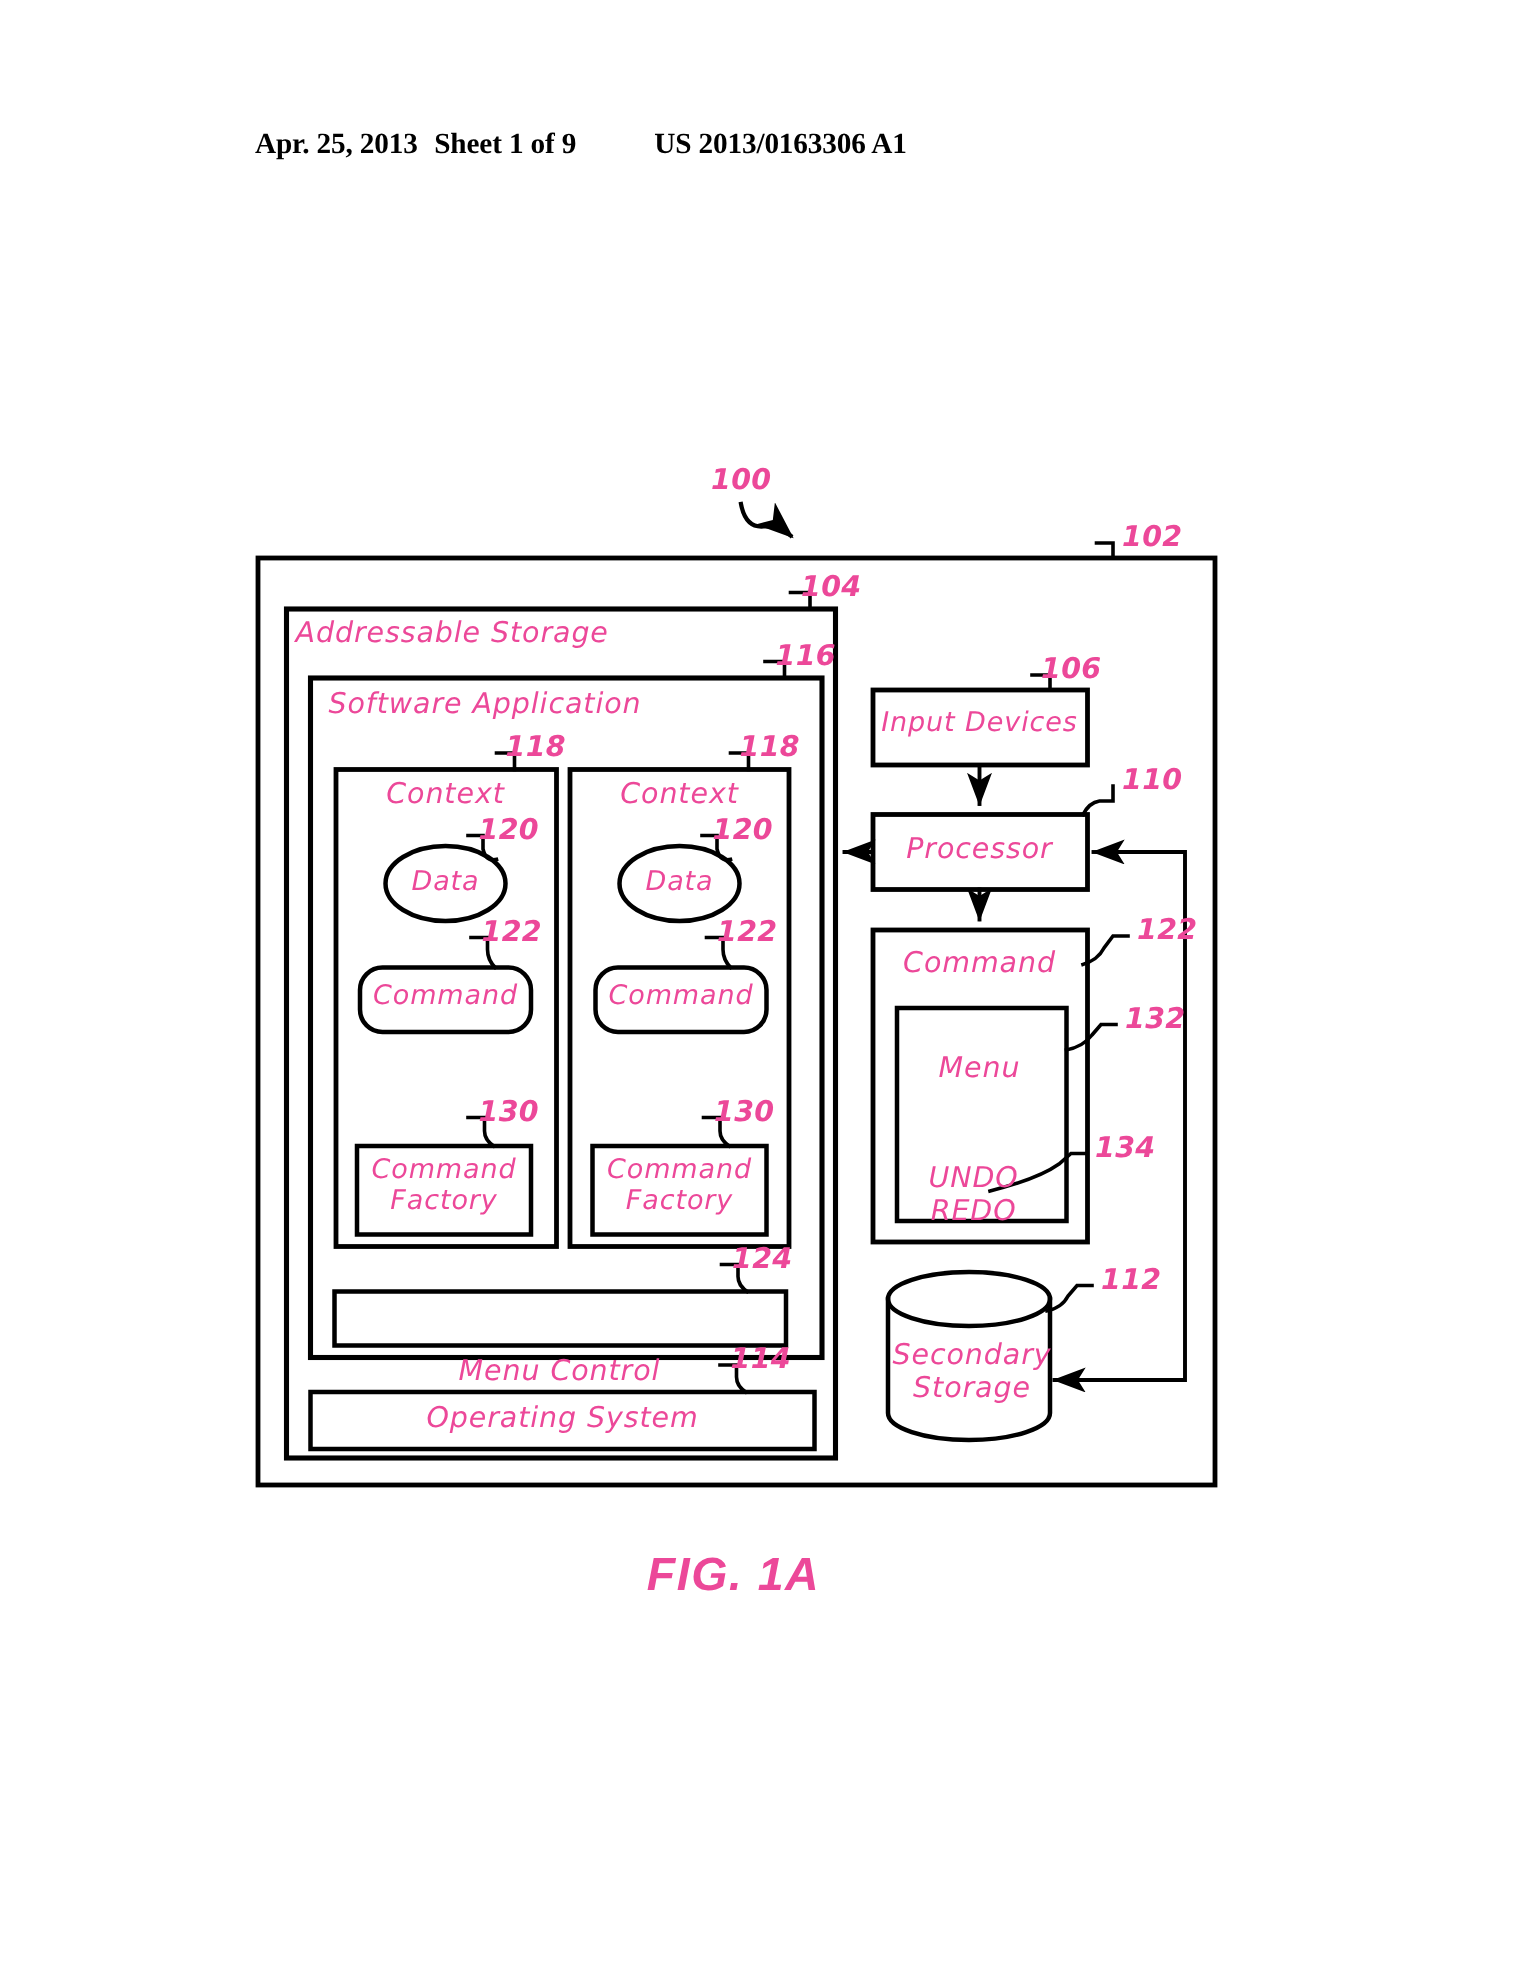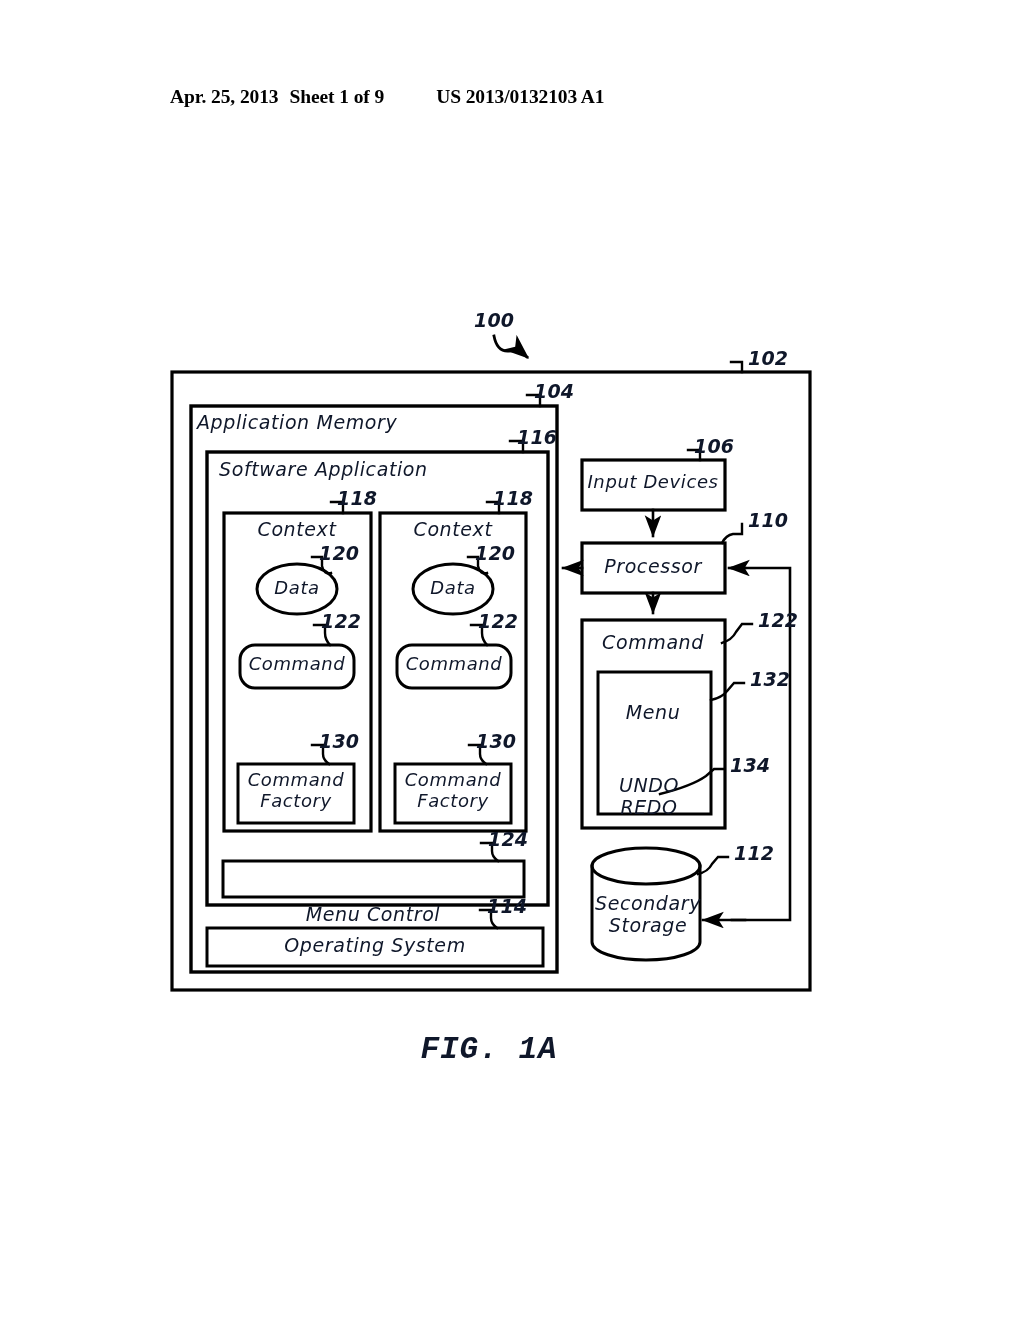--- a/index.html
+++ b/index.html
@@ -50,53 +50,53 @@
     top: 0;
   }
 
   
   .fig-label,
   .ref-num,
   .fig-caption {
     position: absolute;
     font-family: "DejaVu Sans", sans-serif;
     font-style: italic;
-    color: #0f172a;
+    color: #ec4899;
     white-space: nowrap;
     line-height: 1.12;
   }
   .fig-label {
     font-size: 19px;
     letter-spacing: 0.6px;
   }
   .fig-label.two-line { line-height: 1.18; text-align: center; }
   .ref-num {
     font-size: 19px;
     font-weight: 600;
     letter-spacing: 0.2px;
   }
   .fig-caption {
-    font-family: Liberation Mono, monospace;
+    font-family: Liberation Sans, sans-serif;
     font-weight: bold;
     font-style: italic;
     font-size: 31px;
     letter-spacing: 1px;
   }
   .centered {
     transform: translateX(-50%);
     text-align: left;
   }
 </style>
 </head>
 <body>
 
 <div id="page-header">
   <span id="hdr-date">Apr. 25, 2013</span>
   <span id="hdr-sheet">Sheet 1 of 9</span>
-  <span id="hdr-num">US 2013/0132103 A1</span>
+  <span id="hdr-num">US 2013/0163306 A1</span>
 </div>
 
 <div id="figure-stage">
 
   <svg id="figure-svg" width="1024" height="1320" viewBox="0 0 1024 1320">
     <defs>
       <marker id="arrowhead" markerWidth="9" markerHeight="9" refX="8" refY="3.2" orient="auto" markerUnits="strokeWidth">
         <path d="M0,0 L8.5,3.2 L0,6.4 L2,3.2 Z" fill="#000"></path>
       </marker>
       <marker id="arrowhead-big" markerWidth="10" markerHeight="10" refX="8" refY="3.5" orient="auto" markerUnits="strokeWidth">
@@ -169,21 +169,21 @@
       <path d="M722,543 Q726,535 733,534 L742,534 L742,524" stroke-width="2.4"></path>
       <path d="M722,643 Q732,640 736,632 L742,624 L752,624" stroke-width="2.4"></path>
       <path d="M711,700 Q722,698 728,690 L734,683 L744,683" stroke-width="2.4"></path>
       <path d="M660,794 Q692,786 706,776 L714,769 L724,769" stroke-width="2.4"></path>
       <path d="M698,874 Q708,872 712,864 L718,857 L728,857" stroke-width="2.4"></path>
 
       <path d="M494,336 Q497,352 509,351 Q519,350 527,357" stroke-width="2.8" marker-end="url(#arrowhead-big)"></path>
     </g>
   </svg>
 
-  <div class="fig-label" style="left:197px; top:412px;">Application Memory</div>
+  <div class="fig-label" style="left:197px; top:412px;">Addressable Storage</div>
 
   <div class="fig-label" style="left:219px; top:459px;">Software Application</div>
 
   <div class="fig-label centered" style="left:297px; top:519px;">Context</div>
   <div class="fig-label centered" style="left:453px; top:519px;">Context</div>
 
   <div class="fig-label centered" style="left:297px; top:578px; font-size:18px;">Data</div>
   <div class="fig-label centered" style="left:453px; top:578px; font-size:18px;">Data</div>
 
   <div class="fig-label centered" style="left:297px; top:654px; font-size:18px;">Command</div>

